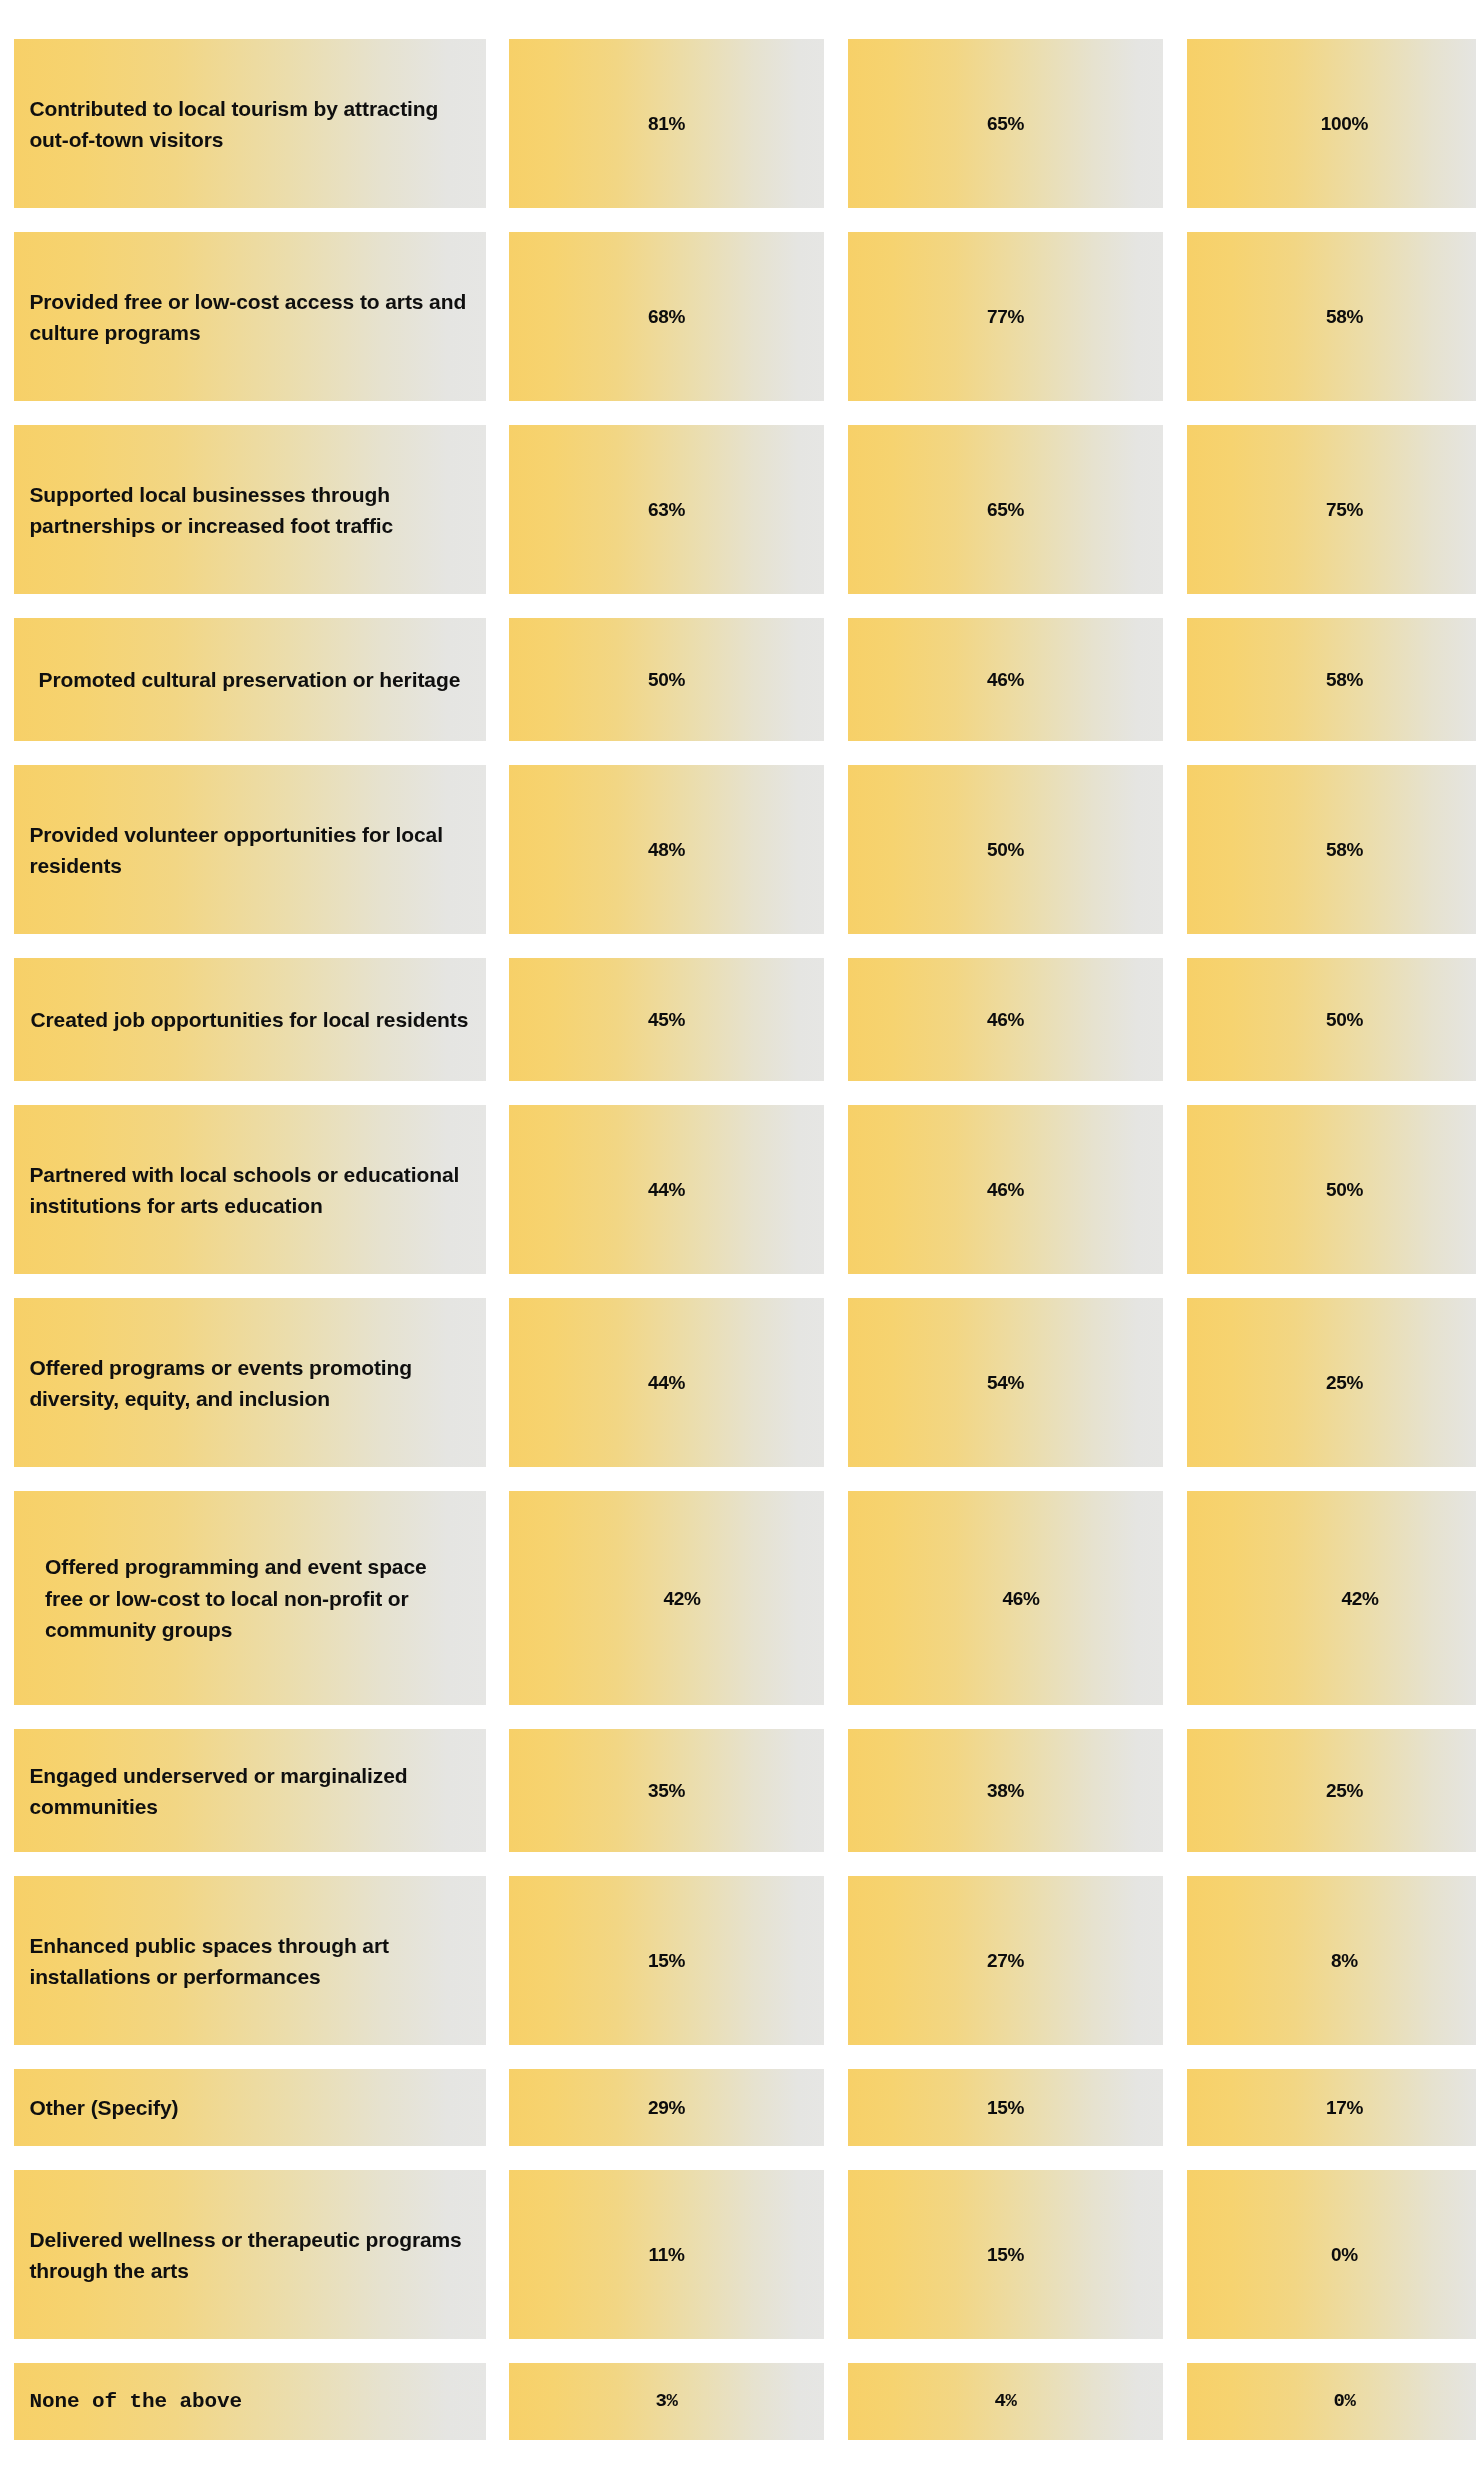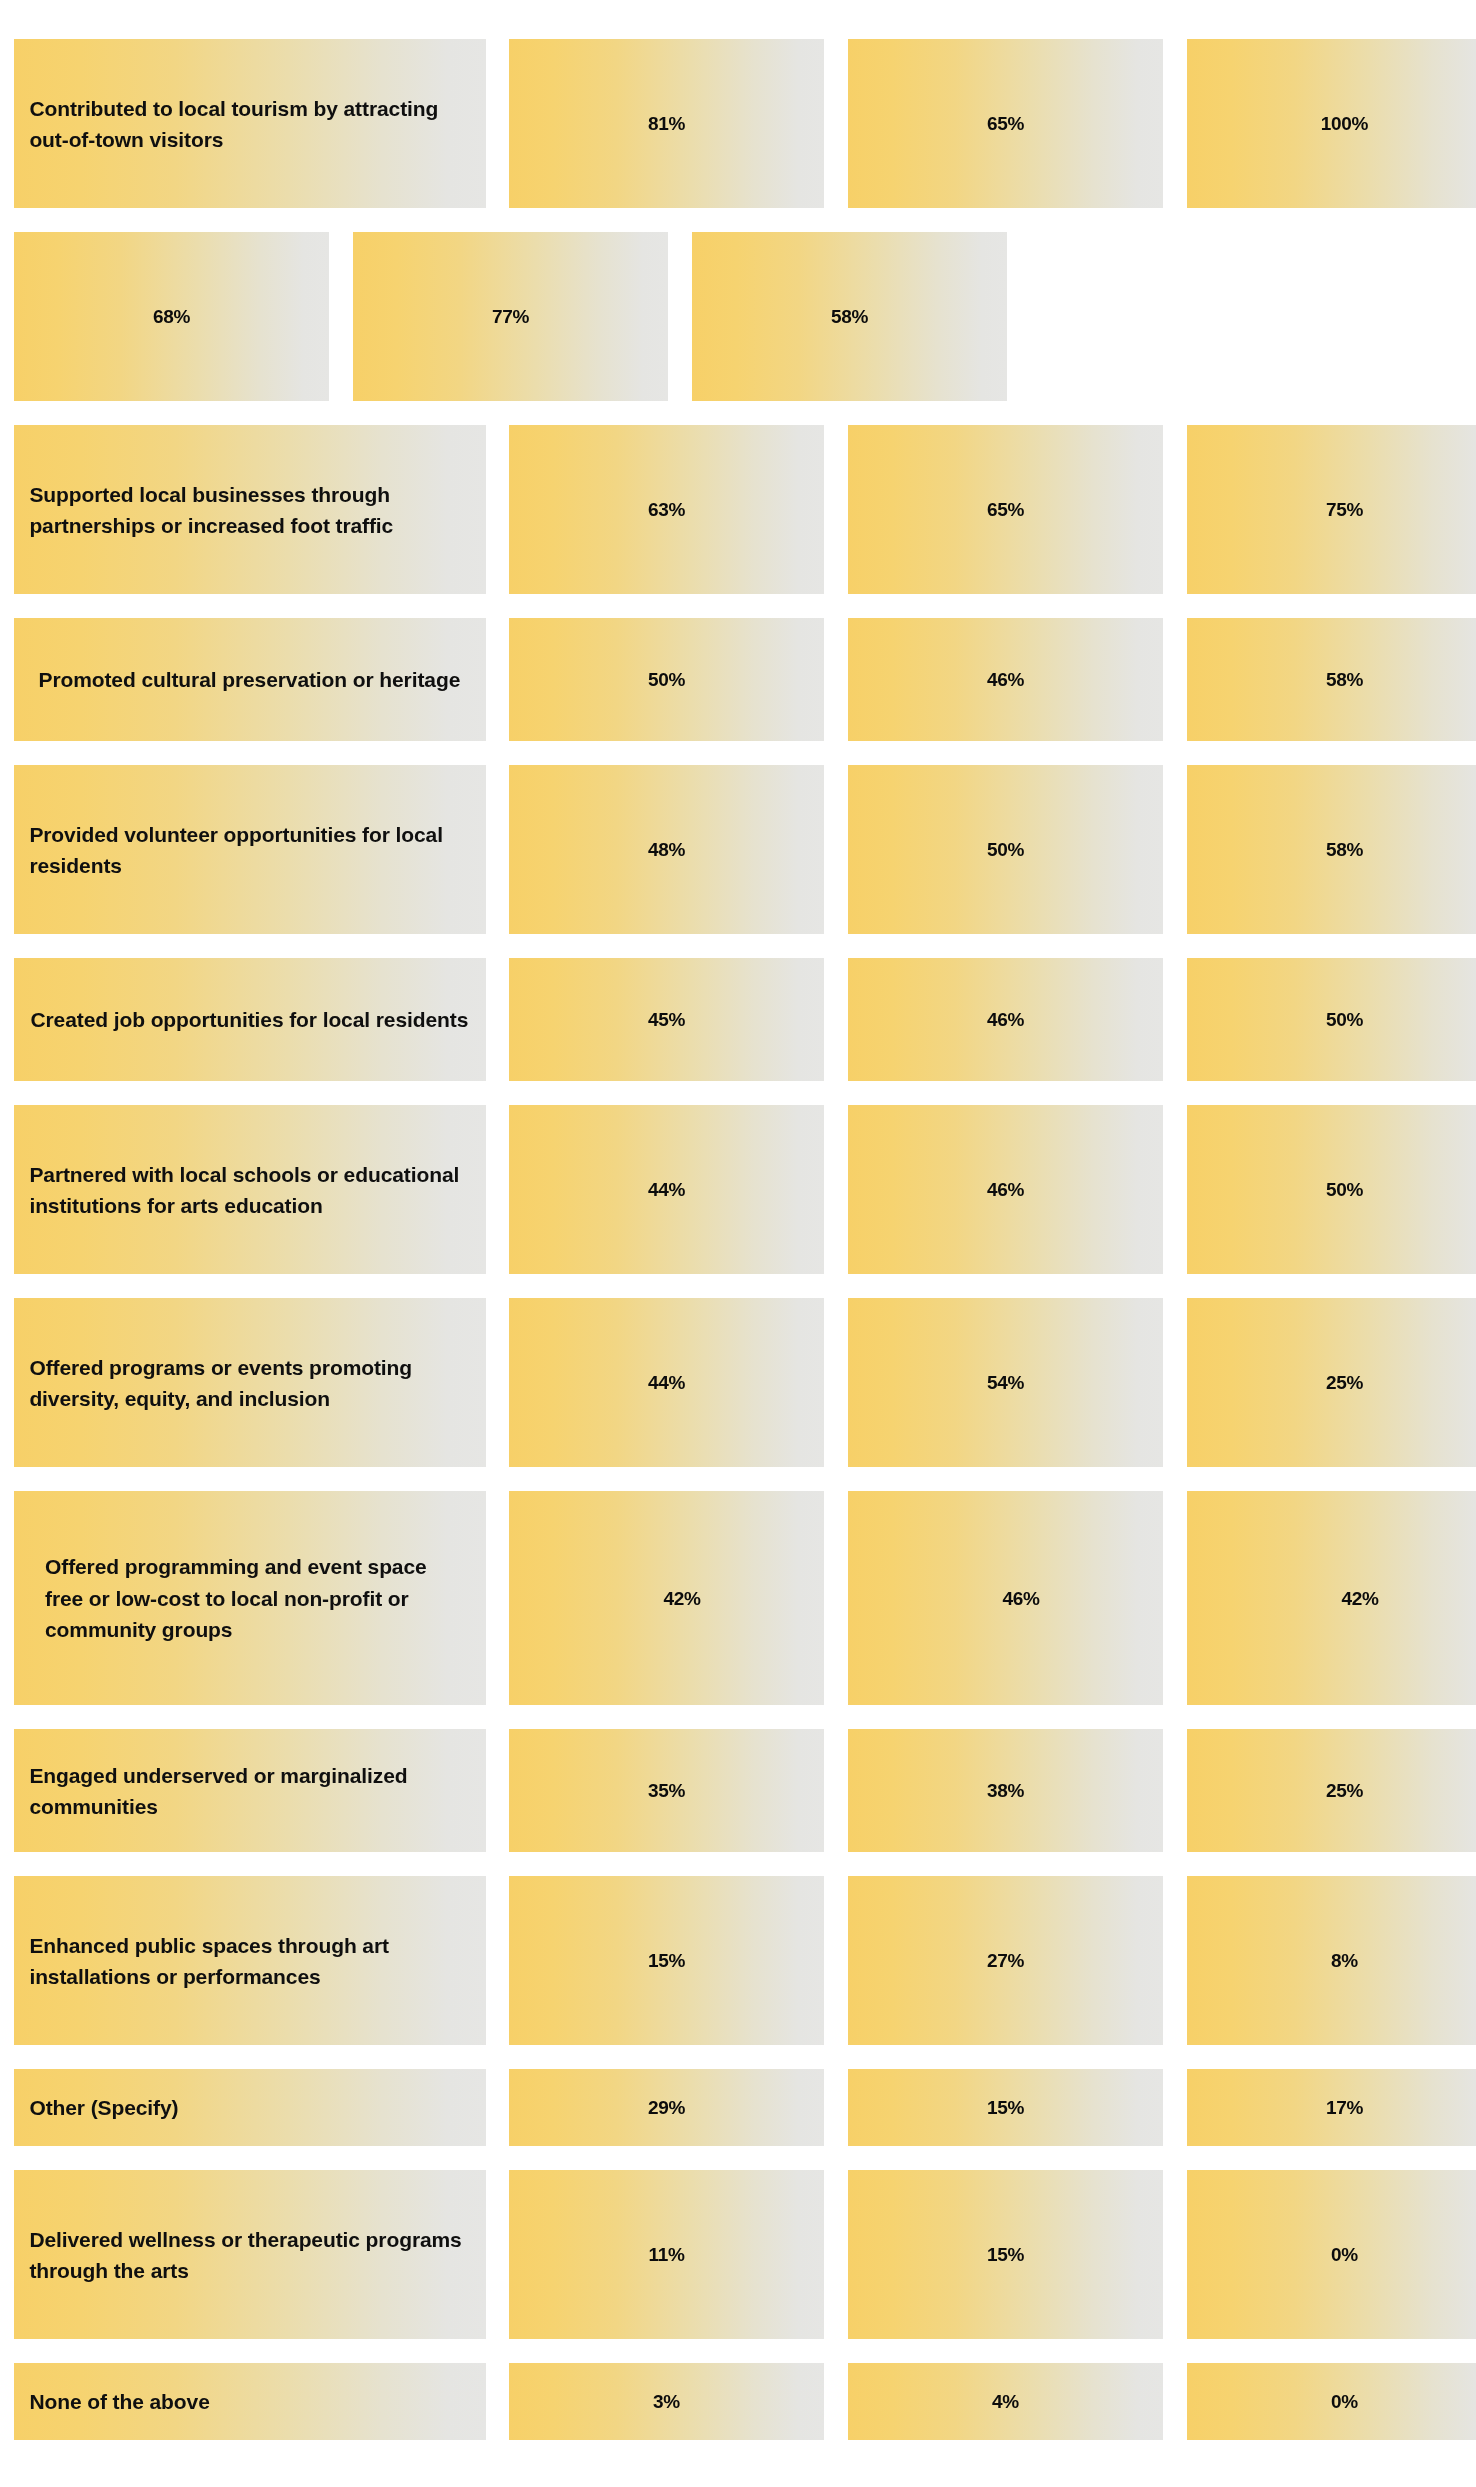--- a/index.html
+++ b/index.html
@@ -22,21 +22,21 @@
     padding: 5.1px 9.6px 5.1px 14px;
     margin-top: 34px;
   }
 
   .row {
     display: flex;
     width: 100%;
     box-sizing: border-box;
     margin-bottom: 24px;
   }
-  .row:last-child { margin-bottom: 0; }
+  .row:last-child { margin-bottom: 0; font-family: Liberation Mono, monospace; }
 
   .cell {
     box-sizing: border-box;
     background-image: linear-gradient(90deg,
         #f7d068 0%,
         #f6d370 14%,
         #f2d684 34%,
         #ebddac 58%,
         #e6e2cf 78%,
         #e5e5e2 92%,
@@ -93,20 +93,23 @@
         <span class="value-text">81%</span>
       </div>
       <div class="cell cell-value">
         <span class="value-text">65%</span>
       </div>
       <div class="cell cell-value">
         <span class="value-text">100%</span>
       </div>
     </div>
     <div class="row h3">
+      <div class="cell cell-label">
+        <span class="label-text">Provided free or low-cost access to arts and culture programs</span>
+      </div>
       <div class="cell cell-value">
         <span class="value-text">68%</span>
       </div>
       <div class="cell cell-value">
         <span class="value-text">77%</span>
       </div>
       <div class="cell cell-value">
         <span class="value-text">58%</span>
       </div>
     </div>

